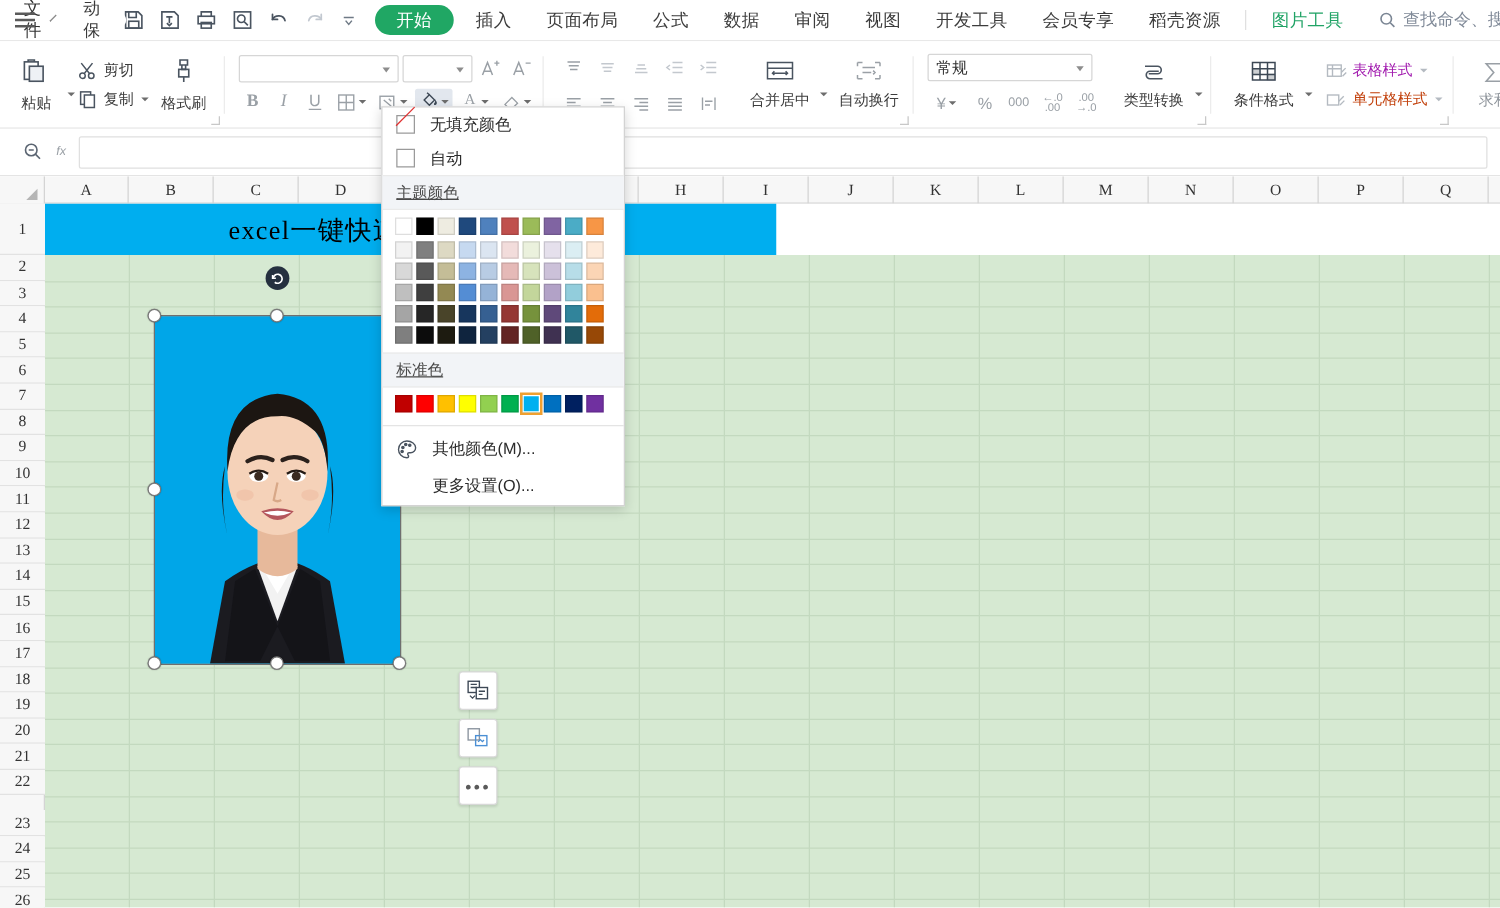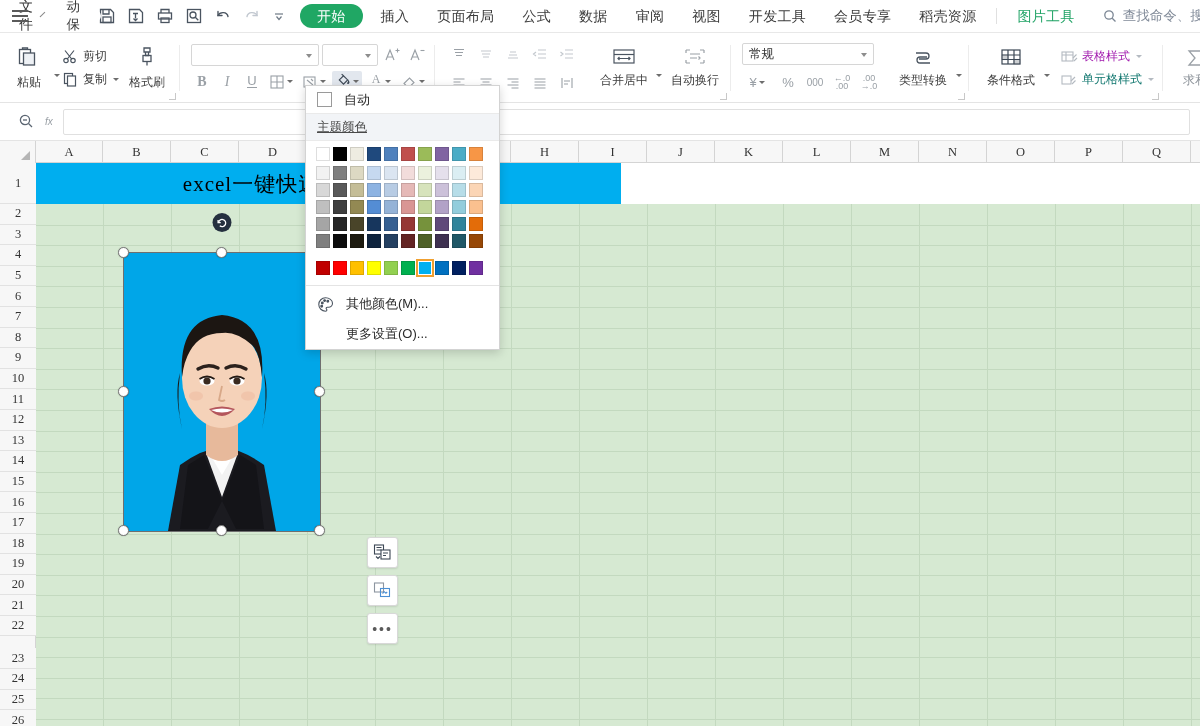--- a/index.html
+++ b/index.html
@@ -497,21 +497,21 @@
               <path d="M13 9l3.5-3.5M14 12l3-3"></path>
           </svg>
           <span class="lbl" style="color:#a21caf">表格样式</span>
           <span class="caret" style="border-top-color:#b4bac1"></span>
         </div>
         <div class="smallrow">
           <svg width="18" height="16" viewBox="0 0 18 16" fill="none" stroke="#b4bac1" stroke-width="1.1">
             <rect x="2" y="4" width="9" height="8"></rect>
               <path d="M11 9l4-4M12 12l3.5-3.5"></path>
           </svg>
-          <span class="lbl" style="color:#0f766e">单元格样式</span>
+          <span class="lbl" style="color:#c2410c">单元格样式</span>
           <span class="caret" style="border-top-color:#b4bac1"></span>
         </div>
       </div>
       <div class="gcorner"></div>
     </div>
 
     <div class="rgroup" style="padding-left:10px">
       <div class="bigbtn" style="width:46px">
         <svg width="26" height="22" viewBox="0 0 26 22" fill="none" stroke="#9aa0a6" stroke-width="1.3">
           <path d="M18 4H7l6 7-6 7h11"></path>
@@ -710,20 +710,24 @@
         </div>
         <div class="sbtn">
           <span style="letter-spacing:2px;color:#5a5a5a;font-size:14px;line-height:10px;">•••</span>
         </div>
       </div>
     </div>
   </div>
 
   <div class="ddmenu">
     <div class="ddrow">
+      <span class="swatch-nofill"></span>
+      <span class="lbl">无填充颜色</span>
+    </div>
+    <div class="ddrow">
       <span class="swatch-auto"></span>
       <span class="lbl">自动</span>
     </div>
     <div class="ddsection">主题颜色</div>
     <div class="palette" id="theme-palette">
         <div class="prow gap">
           <div class="pc" style="background: rgb(255, 255, 255);"></div>
           <div class="pc" style="background: rgb(0, 0, 0);"></div>
           <div class="pc" style="background: rgb(238, 236, 225);"></div>
           <div class="pc" style="background: rgb(31, 73, 125);"></div>
@@ -788,20 +792,21 @@
           <div class="pc" style="background: rgb(29, 27, 16);"></div>
           <div class="pc" style="background: rgb(15, 36, 62);"></div>
           <div class="pc" style="background: rgb(36, 64, 97);"></div>
           <div class="pc" style="background: rgb(99, 36, 35);"></div>
           <div class="pc" style="background: rgb(79, 97, 40);"></div>
           <div class="pc" style="background: rgb(63, 49, 81);"></div>
           <div class="pc" style="background: rgb(32, 88, 103);"></div>
           <div class="pc" style="background: rgb(151, 72, 6);"></div>
         </div>
       </div>
+    <div class="ddsection">标准色</div>
     <div class="palette" id="standard-palette">
         <div class="prow">
           <div class="pc" style="background: rgb(192, 0, 0);"></div>
           <div class="pc" style="background: rgb(255, 0, 0);"></div>
           <div class="pc" style="background: rgb(255, 192, 0);"></div>
           <div class="pc" style="background: rgb(255, 255, 0);"></div>
           <div class="pc" style="background: rgb(146, 208, 80);"></div>
           <div class="pc" style="background: rgb(0, 176, 80);"></div>
           <div class="pc sel" style="background: rgb(0, 176, 240); outline-color: rgb(240, 160, 48);"></div>
           <div class="pc" style="background: rgb(0, 112, 192);"></div>

